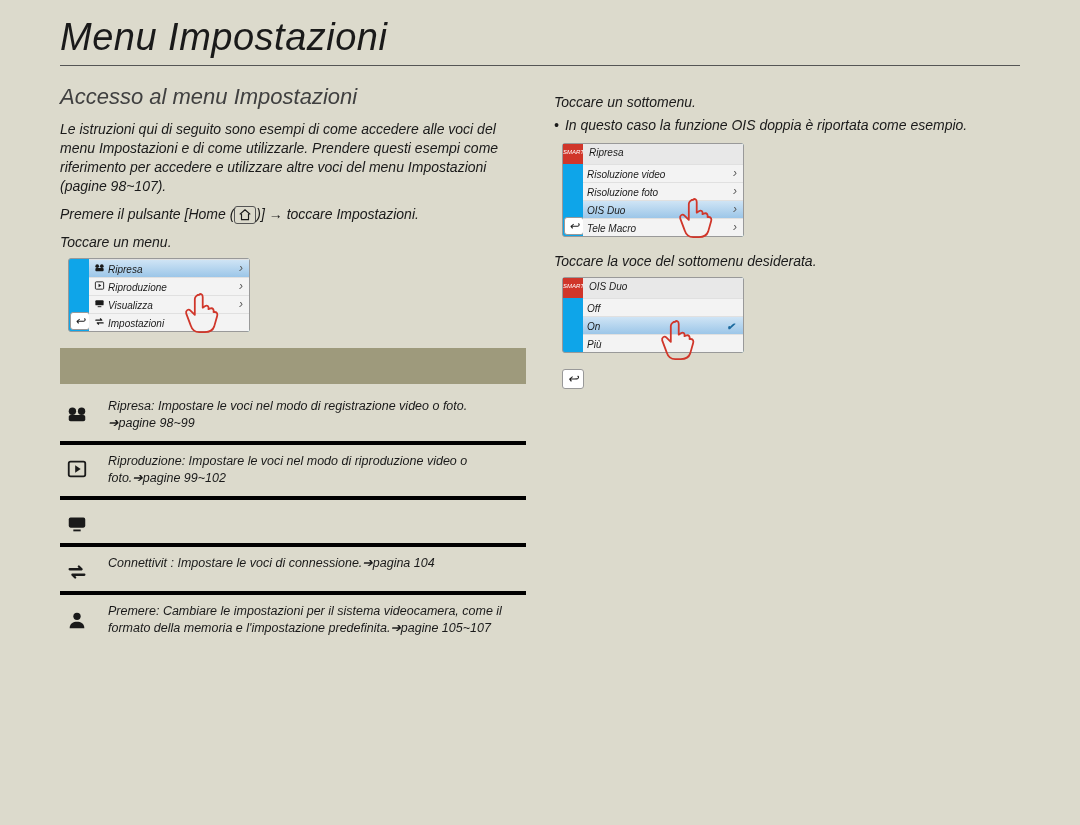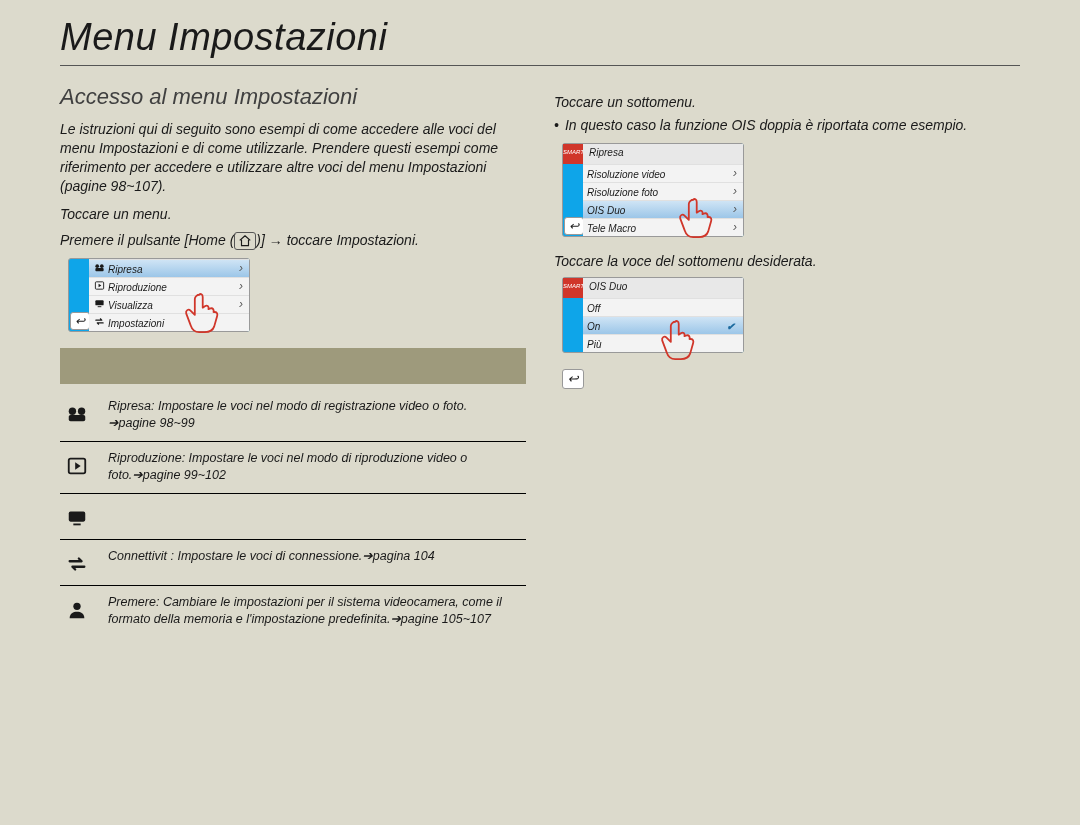--- a/index.html
+++ b/index.html
@@ -172,21 +172,21 @@
     margin: 4px 0 6px 0;
   }
   .desc-table {
     width: 100%;
   }
   .desc-row {
     display: flex;
     align-items: flex-start;
     gap: 16px;
     padding: 8px 2px;
-    border-bottom: 1px solid #000000;
+    border-bottom: 4px solid #000000;
     min-height: 46px;
   }
   .desc-row:last-child { border-bottom: none; }
   .desc-row .picto {
     width: 30px;
     font-size: 24px;
     text-align: center;
     line-height: 1;
     padding-top: 3px;
     flex-shrink: 0;
@@ -252,30 +252,30 @@
 <div class="page">
   <div class="title">Menu Impostazioni</div>
   <hr class="rule">
 
   <div class="columns">
 
     <div class="col">
       <div class="section-title">Accesso al menu Impostazioni</div>
       <div class="body-text">Le istruzioni qui di seguito sono esempi di come accedere alle voci del menu Impostazioni e di come utilizzarle. Prendere questi esempi come riferimento per accedere e utilizzare altre voci del menu Impostazioni (pagine 98~107).</div>
 
-      <div class="step">Toccare un menu.</div>
-
       <div class="step">
         <span>Premere il pulsante [Home (</span><span class="key-icon">
             <svg class="svg-ico" style="width:14px;height:14px">
               <use href="#ico-home"></use>
             </svg>
           </span><span>)] → toccare Impostazioni.</span>
       </div>
 
+      <div class="step">Toccare un menu.</div>
+
       <div class="thumb">
         <div class="thumb-rows">
           <div class="thumb-side">
             <div class="thumb-side-spacer"></div>
             <div class="thumb-back">↩</div>
           </div>
           <div class="thumb-list">
             <div class="thumb-row sel">
                 <span class="ico"><svg style="width:11px;height:11px">
                     <use href="#ico-cam"></use>

